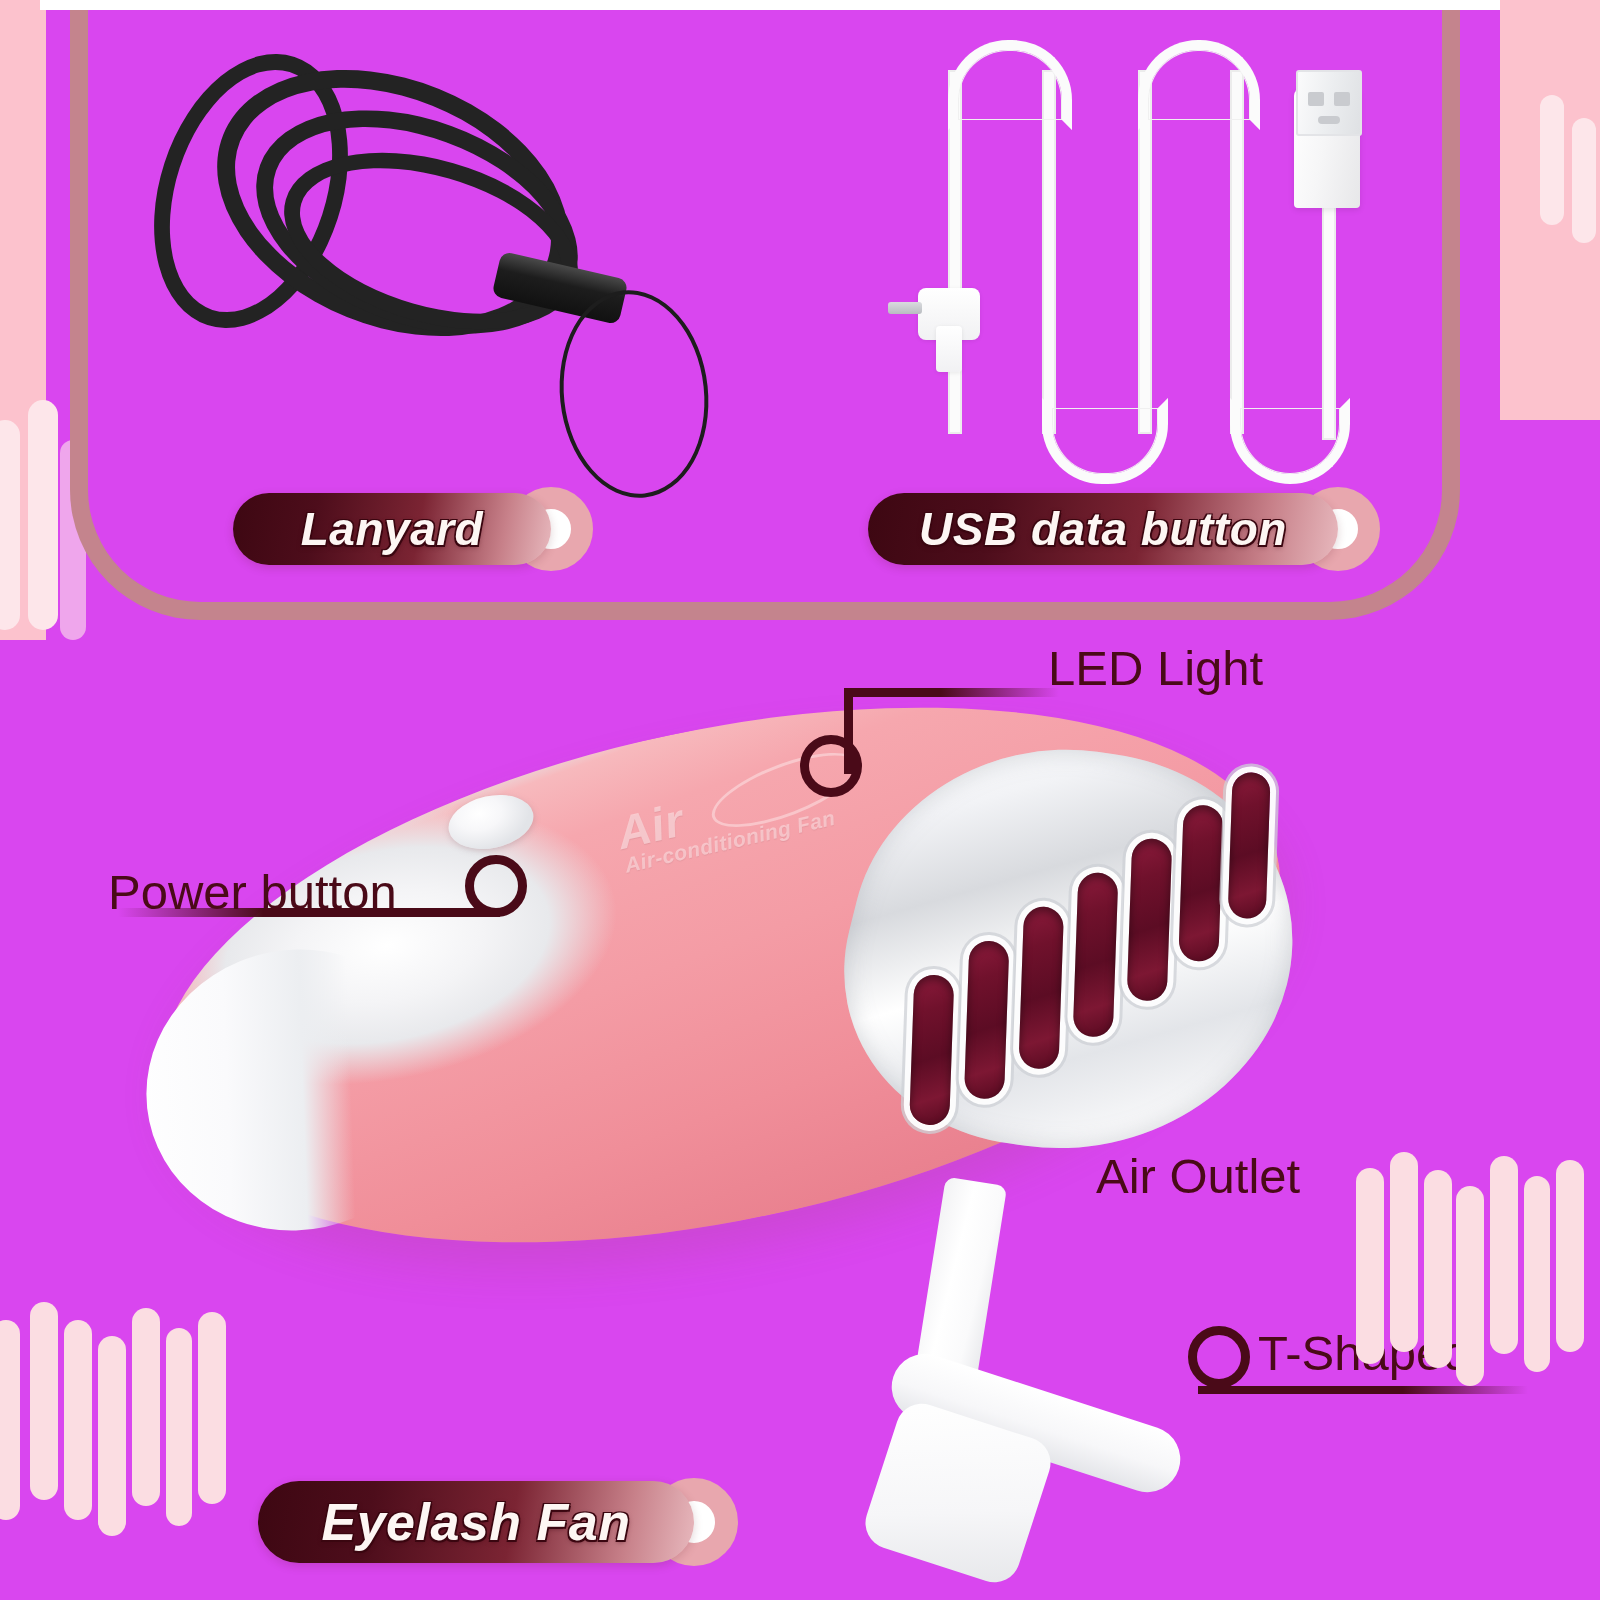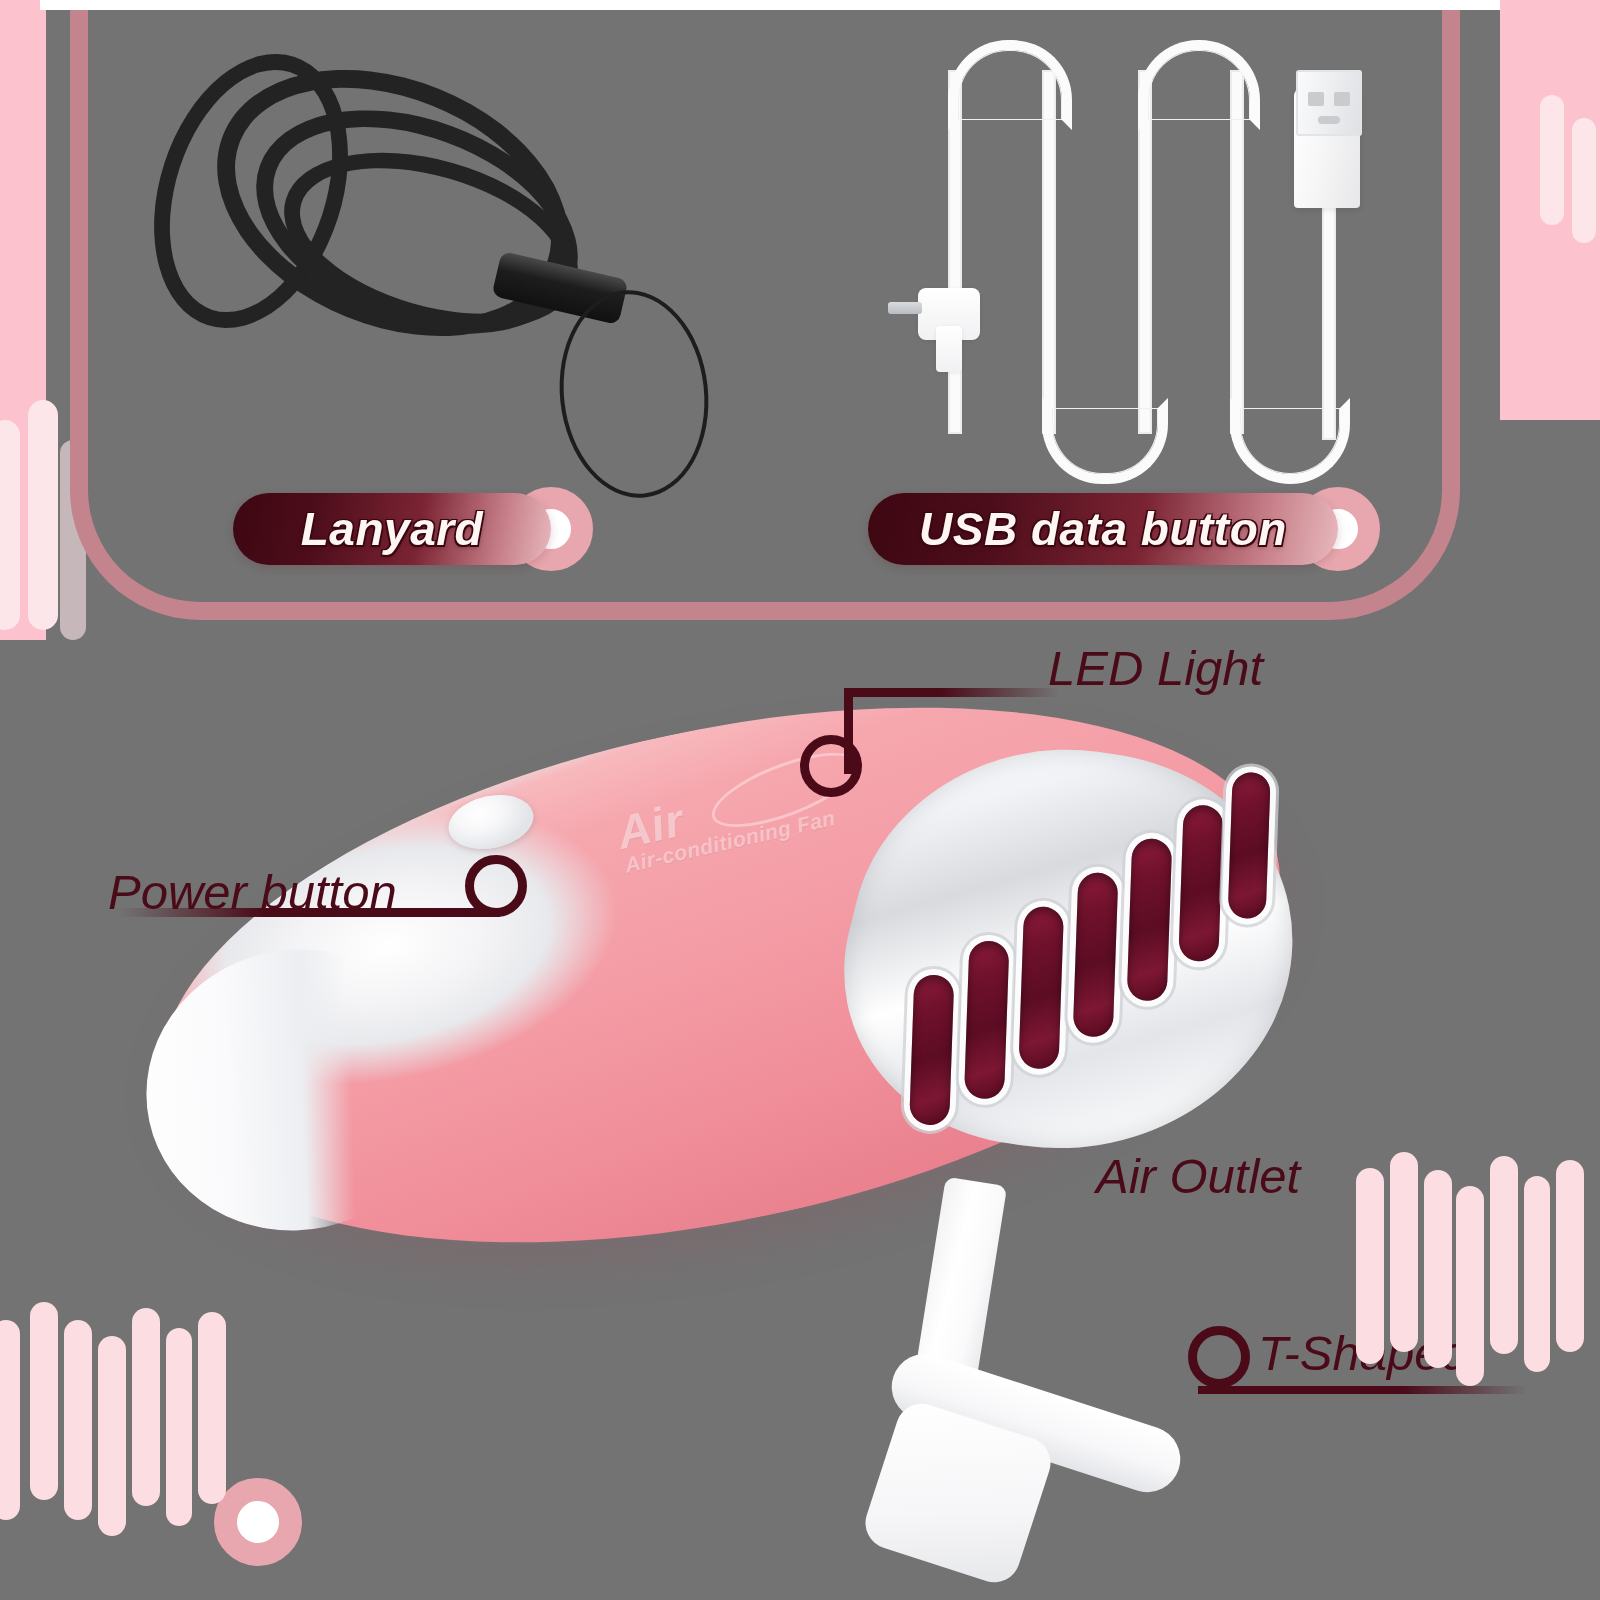--- a/index.html
+++ b/index.html
@@ -3,21 +3,21 @@
 <meta charset="utf-8">
 <style>
   html,body{margin:0;padding:0;}
   body{
     width:1600px;height:1600px;
     background:#ffffff;
     font-family:"Liberation Sans", sans-serif;
     overflow:hidden;
     position:relative;
   }
-  .stage{position:absolute;inset:0;width:1600px;height:1600px;overflow:hidden;background:#737373;}
+  .stage{position:absolute;inset:0;width:1600px;height:1600px;overflow:hidden;background:#d946ef;}
 
   
   .side-block{position:absolute;background:#fcc2cd;}
   .side-left{left:0;top:0;width:46px;height:640px;}
   .side-right{right:0;top:0;width:100px;height:420px;}
   .side-bar{position:absolute;border-radius:40px;background:#fde6ea;}
 
   
   .eq-bar{position:absolute;border-radius:40px;background:#fbdde2;}
 
@@ -51,21 +51,21 @@
                 0 2px 5px rgba(60,6,16,.55);
   }
   .ring-pink{
     border-radius:50%;
     background:#ffffff;
     box-sizing:border-box;
   }
 
   
   .lbl{
-    position:absolute;font-style:italic;font-weight:400;color:#4a0a18;white-space:nowrap;
+    position:absolute;font-weight:400;color:#4a0a18;white-space:nowrap;
   }
 
   
   .ring-dark{position:absolute;border-radius:50%;box-sizing:border-box;border:9px solid #4a0a18;background:transparent;}
   .lead{position:absolute;background:#4a0a18;}
 
   
   .fan{position:absolute;left:150px;top:700px;width:1180px;height:560px;}
   .fan-shell{
     position:absolute;left:0;top:30px;width:1140px;height:490px;
@@ -289,20 +289,23 @@
               background:linear-gradient(90deg,rgba(74,10,24,0) 0%,#4a0a18 38%,#4a0a18 100%);"></div>
 
   <div class="lbl" style="left:1096px;top:1148px;font-size:49px;">Air Outlet</div>
 
   <div class="ring-dark" style="left:1188px;top:1326px;width:62px;height:62px;"></div>
   <div class="lbl" style="left:1258px;top:1325px;font-size:49px;">T-Shaped</div>
   <div style="position:absolute;left:1198px;top:1386px;width:330px;height:8px;
               background:linear-gradient(90deg,#4a0a18 0%,#4a0a18 62%,rgba(74,10,24,0) 100%);"></div>
 
   <div class="pill-wrap" style="left:258px;top:1478px;">
+    <div class="pill" style="width:436px;height:82px;">
+      <span style="font-size:52px;">Eyelash Fan</span>
+    </div>
     <div class="ring-pink" style="width:88px;height:88px;margin-left:-44px;border:23px solid #e8a7ae;"></div>
   </div>
 
   <div class="eq-bar" style="left:-8px;top:1320px;width:28px;height:200px;"></div>
   <div class="eq-bar" style="left:30px;top:1302px;width:28px;height:198px;"></div>
   <div class="eq-bar" style="left:64px;top:1320px;width:28px;height:200px;"></div>
   <div class="eq-bar" style="left:98px;top:1336px;width:28px;height:200px;"></div>
   <div class="eq-bar" style="left:132px;top:1308px;width:28px;height:198px;"></div>
   <div class="eq-bar" style="left:166px;top:1328px;width:26px;height:198px;"></div>
   <div class="eq-bar" style="left:198px;top:1312px;width:28px;height:192px;"></div>

